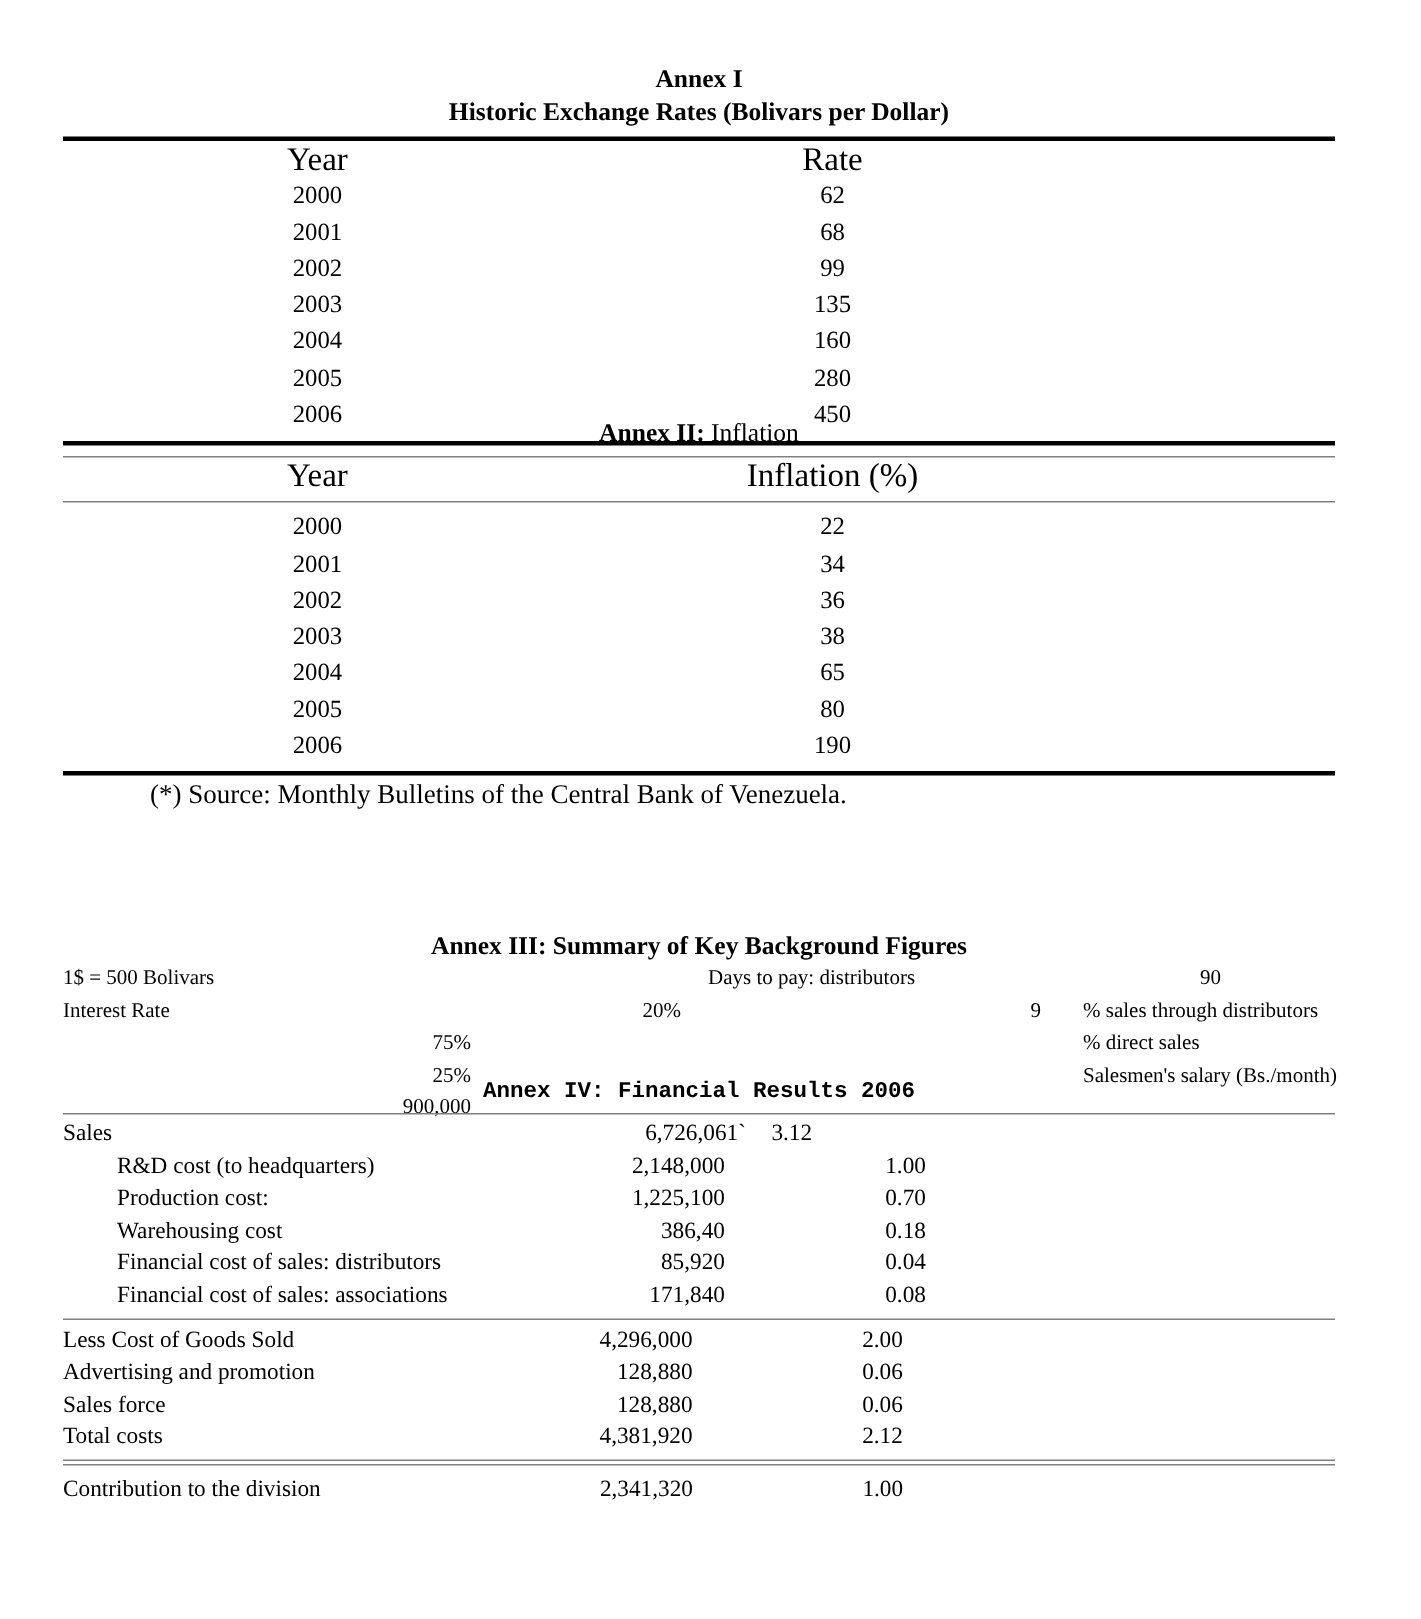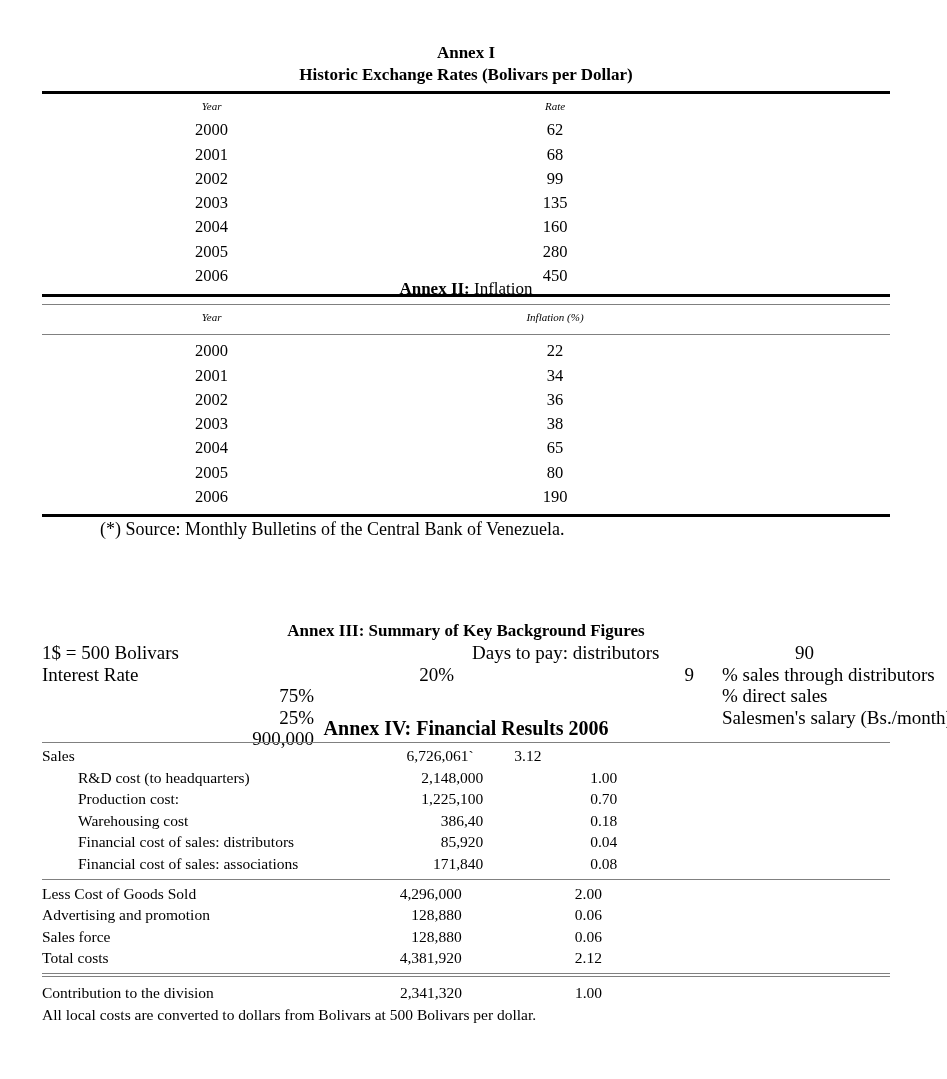--- a/index.html
+++ b/index.html
@@ -67,38 +67,37 @@
     border-collapse: collapse;
     width: 100%;
     font-size: 16.5px;
   }
   table.yv th, table.yv td {
     padding: 0;
     line-height: 24.3px;
     font-weight: normal;
   }
   table.yv th {
-    font-style: italic;
-    font-size: 11px;
+    font-size: 22px;
   }
   table.yv .c-year {
     width: 40%;
     text-align: center;
   }
   table.yv .c-val {
     width: 41%;
     text-align: center;
   }
   table.yv .c-pad {
     width: 19%;
   }
 
   
   .a3 {
-    font-size: 19px;
+    font-size: 14px;
     line-height: 21.5px;
     font-family: Liberation Serif, serif;
   }
   .a3-grid {
     display: grid;
     grid-template-columns: 290px 140px 250px 120px;
   }
   .a3-grid .lbl { text-align: left; white-space: nowrap; }
   .a3-grid .num { text-align: right; padding-right: 18px; }
   .a3-grid .lbl2 { text-align: left; white-space: nowrap; }
@@ -123,21 +122,21 @@
   table.fin .col-dollars { width: 130px; text-align: right; padding-right: 14px; }
   table.fin .col-perkg { width: 135px; text-align: right; padding-right: 42px; }
   table.fin .col-rest { width: 268px; }
   table.fin thead td.col-dollars,
   table.fin thead td.col-perkg {
     text-align: center;
     padding-right: 0;
   }
   table.fin td.indent { padding-left: 36px; }
   table.fin td.sales-dollars {
-    text-align: center;
+    text-align: right;
     padding-left: 22px;
     padding-right: 0;
   }
   table.fin td.sales-perkg {
     text-align: left;
     padding-left: 17px;
     padding-right: 0;
   }
   .footnote {
     font-size: 15.5px;
@@ -288,21 +287,21 @@
 
         <div class="lbl">Salesmen's salary (Bs./month)</div>
         <div class="num">900,000</div>
         <div class="lbl2"></div>
         <div class="num2"></div>
       </div>
     </div>
   </div>
 
   <div class="block a4" style="top: 717px;">
-    <div class="annex-title" style="font-size:20px;">Annex IV: Financial Results 2006</div>
+    <div class="annex-title" style="font-size:15px;font-family:Liberation Mono, monospace;">Annex IV: Financial Results 2006</div>
     <hr class="rule-thin-gray" style="margin-top: 3px;">
     <table class="fin" style="margin-top: 2px;">
       <tbody>
         <tr>
           <td class="col-label">Sales</td>
           <td class="sales-dollars">6,726,061`</td>
           <td class="sales-perkg">3.12</td>
           <td class="col-rest"></td>
         </tr>
         <tr>
@@ -370,16 +369,15 @@
     <table class="fin" style="margin-top: 5px;">
       <tbody>
         <tr>
           <td class="col-label">Contribution to the division</td>
           <td class="col-dollars">2,341,320</td>
           <td class="col-perkg">1.00</td>
           <td class="col-rest"></td>
         </tr>
       </tbody>
     </table>
-    <div class="footnote">All local costs are converted to dollars from Bolivars at 500 Bolivars per dollar.</div>
   </div>
 
 </div>
 
 </body></html>

